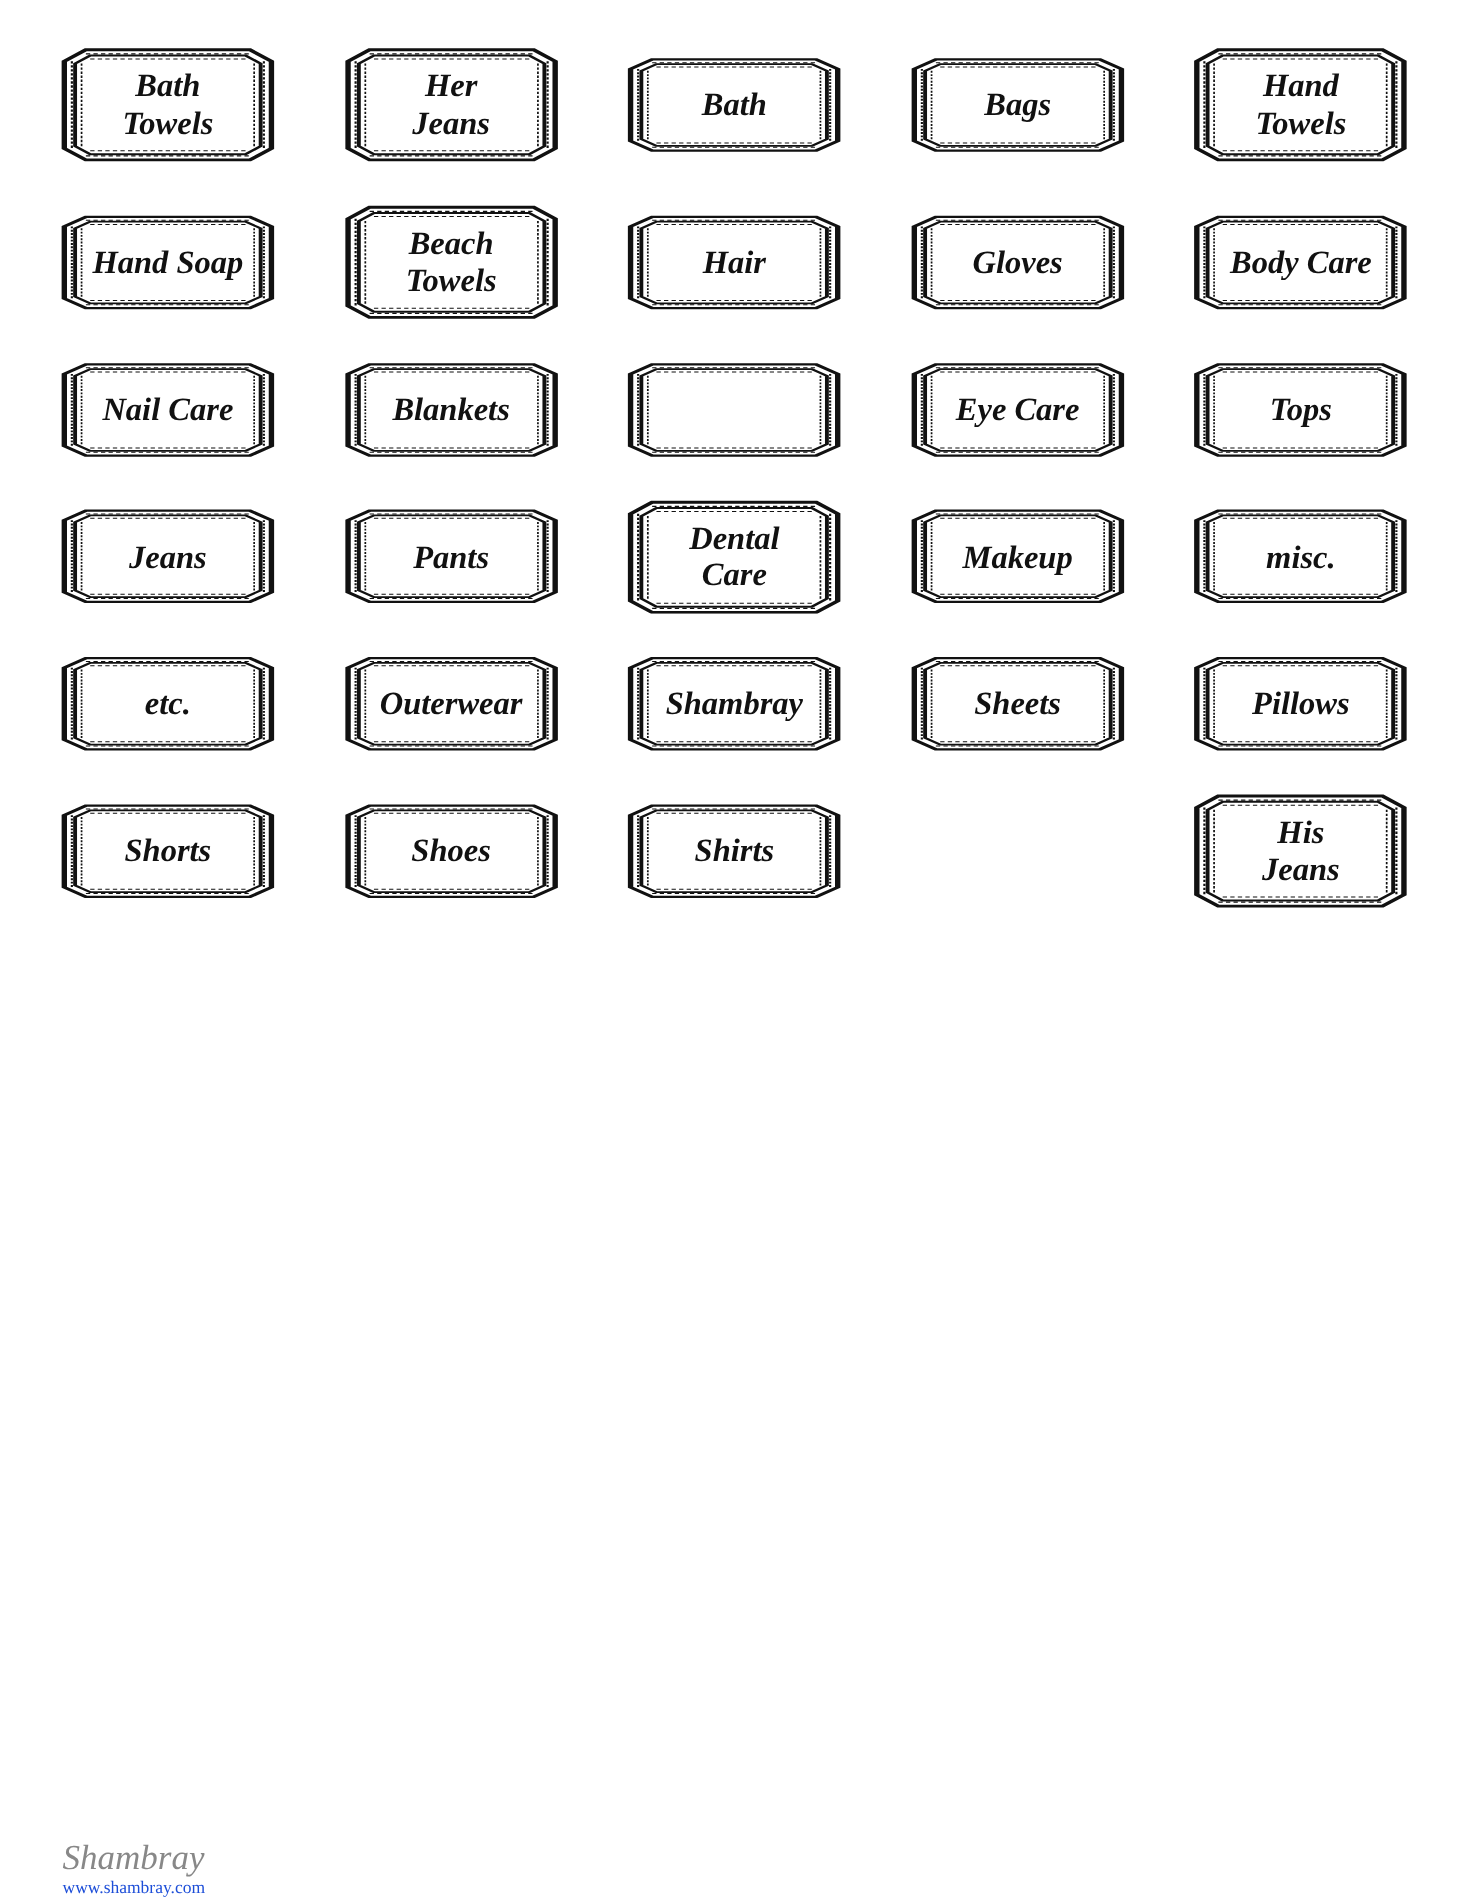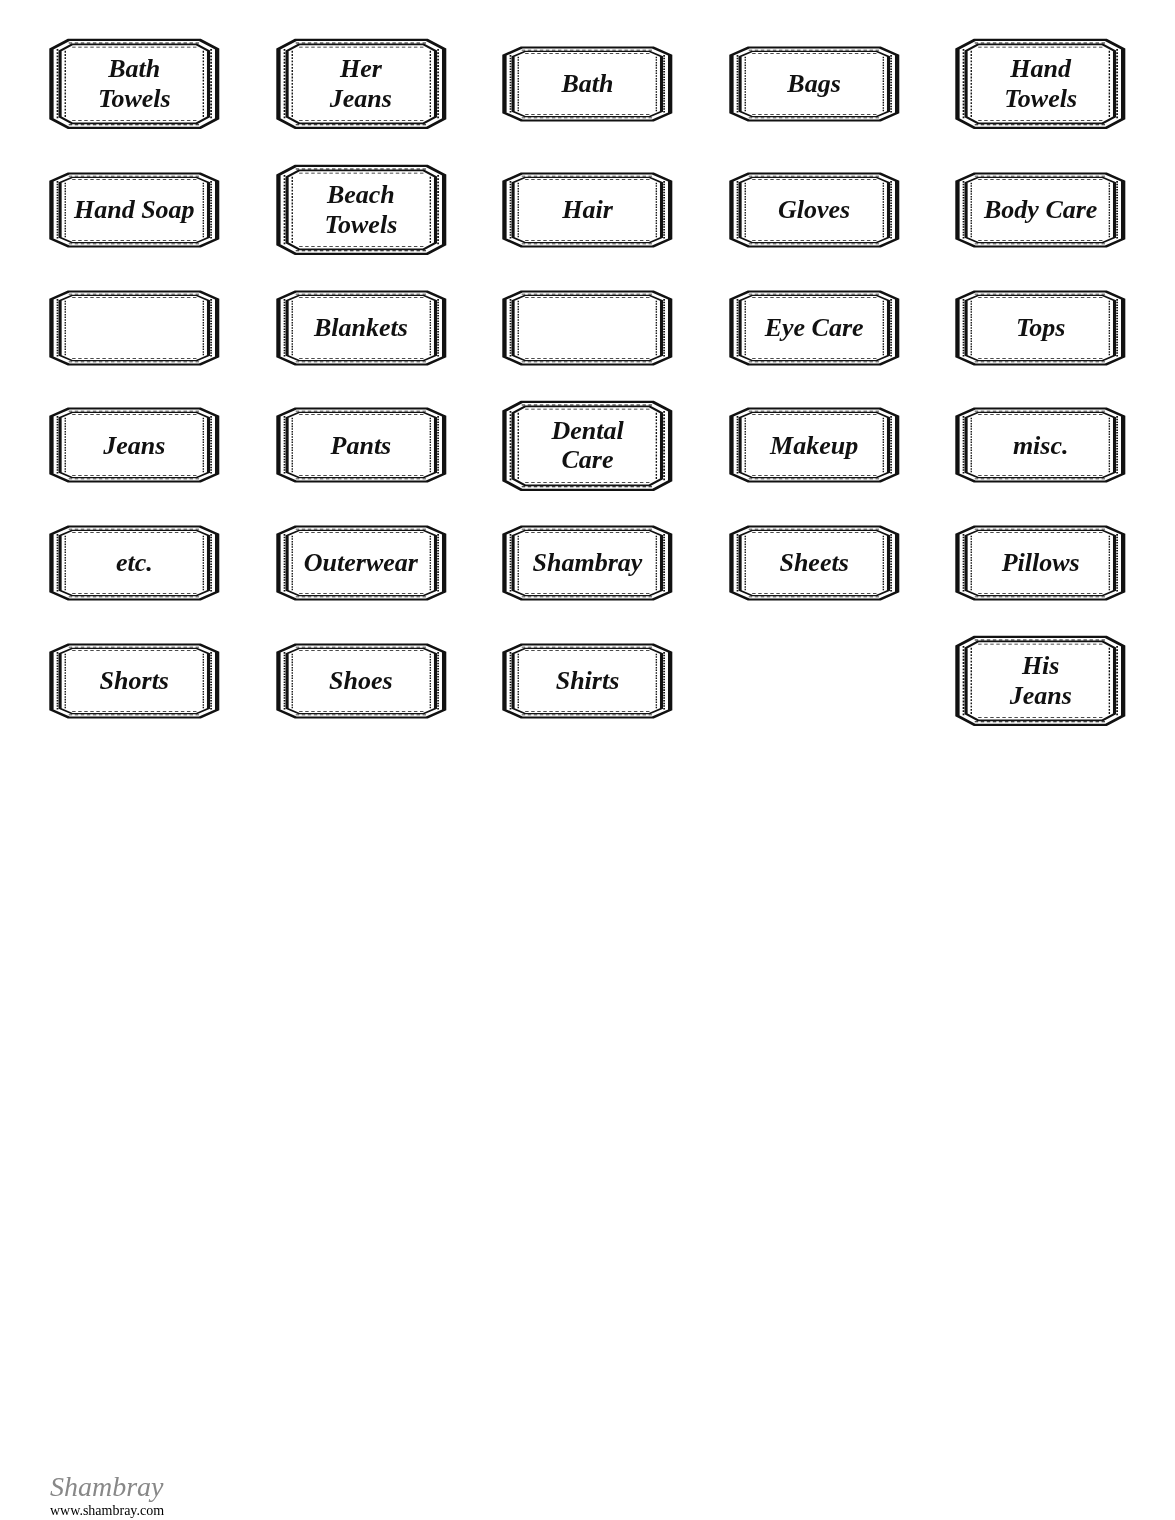--- a/index.html
+++ b/index.html
@@ -28,21 +28,21 @@
       font-family: 'Brush Script MT', cursive, Georgia, serif;
       font-style: italic;
       color: #888;
       font-size: 28px;
       line-height: 1.1;
     }
     .watermark-url {
       font-family: Georgia, serif;
       font-size: 14px;
       font-style: normal;
-      color: #000000;
+      color: #1d4ed8;
     }
 
     
     .label-box {
       position: relative;
       display: flex;
       align-items: center;
       justify-content: center;
       min-height: 90px;
       padding: 8px;
@@ -323,20 +323,21 @@
     <line x1="94.5" y1="12" x2="94.5" y2="88" stroke="#111" stroke-width="1" stroke-dasharray="2,1.5"></line>
 
     <path d="M 14,7 L 86,7 L 93,14 L 93,86 L 86,93 L 14,93 L 7,86 L 7,14 Z" fill="none" stroke="#111" stroke-width="1.8"></path>
 
     <line x1="14" y1="10" x2="86" y2="10" stroke="#111" stroke-width="0.8" stroke-dasharray="2,1.5"></line>
     <line x1="14" y1="90" x2="86" y2="90" stroke="#111" stroke-width="0.8" stroke-dasharray="2,1.5"></line>
 
     <line x1="10" y1="14" x2="10" y2="86" stroke="#111" stroke-width="0.8" stroke-dasharray="2,1.5"></line>
     <line x1="90" y1="14" x2="90" y2="86" stroke="#111" stroke-width="0.8" stroke-dasharray="2,1.5"></line>
   </svg>
+        <div class="text-content">Nail Care</div>
       </div>
     </div>
     <div class="label-box">
       <div class="label-frame">
         <svg viewBox="0 0 100 100" preserveAspectRatio="none" xmlns="http://www.w3.org/2000/svg">
 
     <path d="M 12,2 L 88,2 L 98,12 L 98,88 L 88,98 L 12,98 L 2,88 L 2,12 Z" fill="none" stroke="#111" stroke-width="2.5"></path>
 
     <line x1="12" y1="5.5" x2="88" y2="5.5" stroke="#111" stroke-width="1" stroke-dasharray="2,1.5"></line>
     <line x1="12" y1="94.5" x2="88" y2="94.5" stroke="#111" stroke-width="1" stroke-dasharray="2,1.5"></line>

